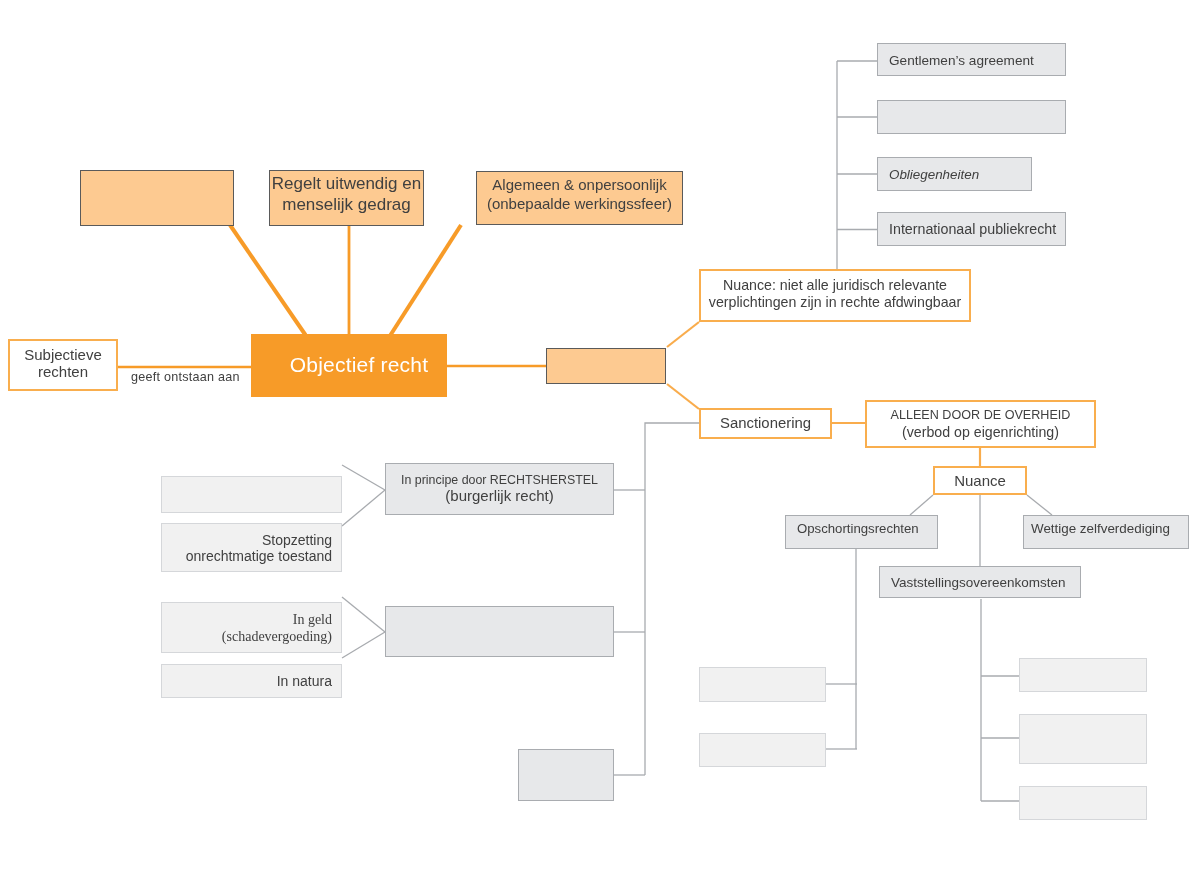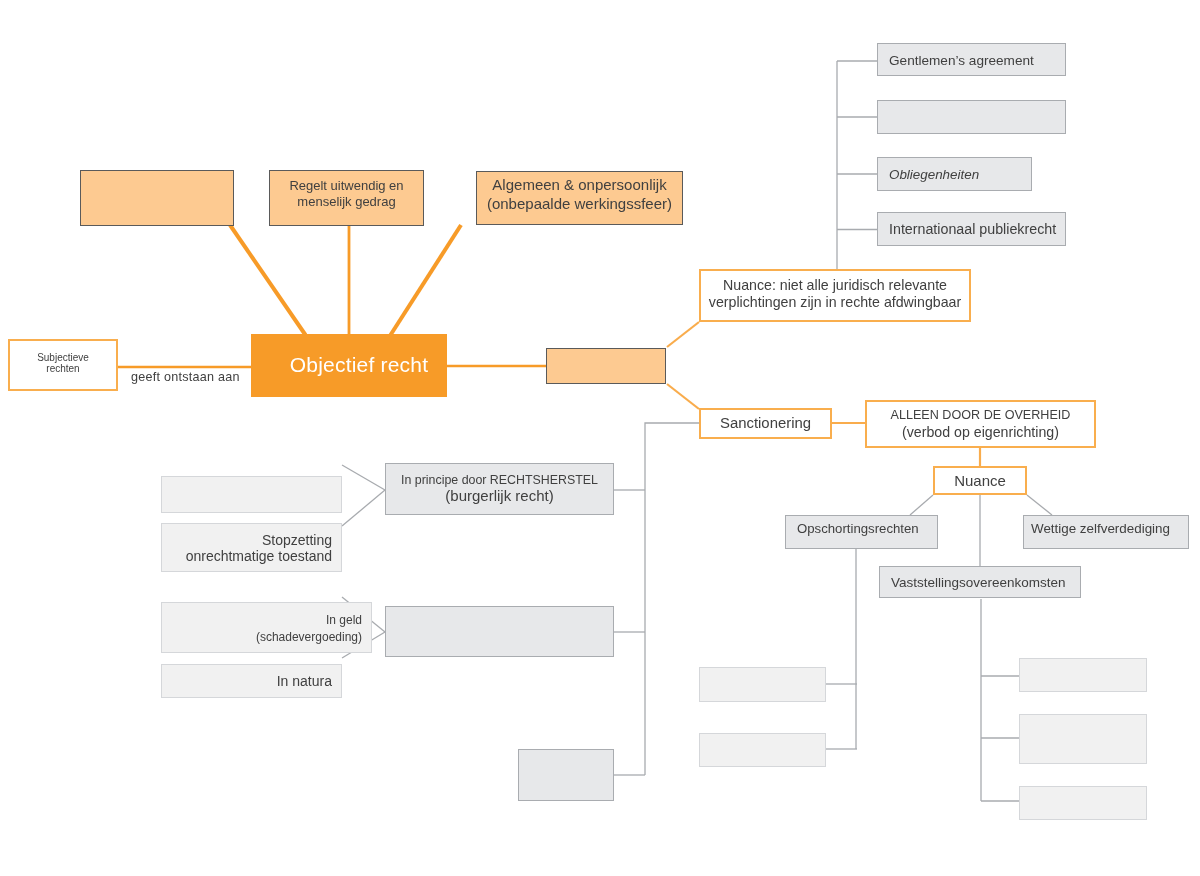--- a/index.html
+++ b/index.html
@@ -73,36 +73,36 @@
     <path d="M385,632 L342,658"></path>
   </g>
 </svg>
 
 <div class="node n-root" style="left:251px;top:334px;width:196px;height:63px;">
   <span>
         <span class="ln">Objectief recht</span>
       </span>
 </div>
 
-<div class="node n-orange-out" style="left:8px;top:339px;width:110px;height:52px;font-size:10px;line-height:1.15;--ty:-2px;">
+<div class="node n-orange-out" style="left:8px;top:339px;width:110px;height:52px;font-size:15px;line-height:1.15;--ty:-2px;">
   <span>
         <span class="ln">Subjectieve</span>
         <span class="ln">rechten</span>
       </span>
 </div>
 <div class="edge-label" style="left:131px;top:370px;">
       <span class="ln">geeft ontstaan aan</span>
     </div>
 
 <div class="node n-orange-dark" style="left:80px;top:170px;width:154px;height:56px;">
   <span>
         <span class="ln"></span>
       </span>
 </div>
-<div class="node n-orange-dark" style="left:269px;top:170px;width:155px;height:56px;font-size:13px;--ty:-4px;">
+<div class="node n-orange-dark" style="left:269px;top:170px;width:155px;height:56px;font-size:17px;--ty:-4px;">
   <span>
         <span class="ln">Regelt uitwendig en</span>
         <span class="ln">menselijk gedrag</span>
       </span>
 </div>
 <div class="node n-orange-dark" style="left:459px;top:171px;width:207px;height:54px;font-size:15px;margin-left:17px;--ty:-3px;">
   <span>
         <span class="ln">Algemeen &amp; onpersoonlijk</span>
         <span class="ln">(onbepaalde werkingssfeer)</span>
       </span>
@@ -213,21 +213,21 @@
   <span>
         <span class="ln">Stopzetting</span>
         <span class="ln">onrechtmatige toestand</span>
       </span>
 </div>
 <div class="node n-gray-dark" style="left:385px;top:606px;width:229px;height:51px;">
   <span>
         <span class="ln"></span>
       </span>
 </div>
-<div class="node n-gray-light align-right" style="left:161px;top:575px;width:211px;height:51px;font-size:12px;line-height:16.6px;--ty:1px;">
+<div class="node n-gray-light align-right" style="left:161px;top:575px;width:181px;height:51px;font-size:14px;line-height:16.6px;font-family:Liberation Serif, serif;--ty:1px;">
   <span>
         <span class="ln">In geld</span>
         <span class="ln">(schadevergoeding)</span>
       </span>
 </div>
 <div class="node n-gray-light align-right" style="left:161px;top:637px;width:181px;height:34px;font-size:14px;--ty:1px;">
   <span>
         <span class="ln">In natura</span>
       </span>
 </div>

